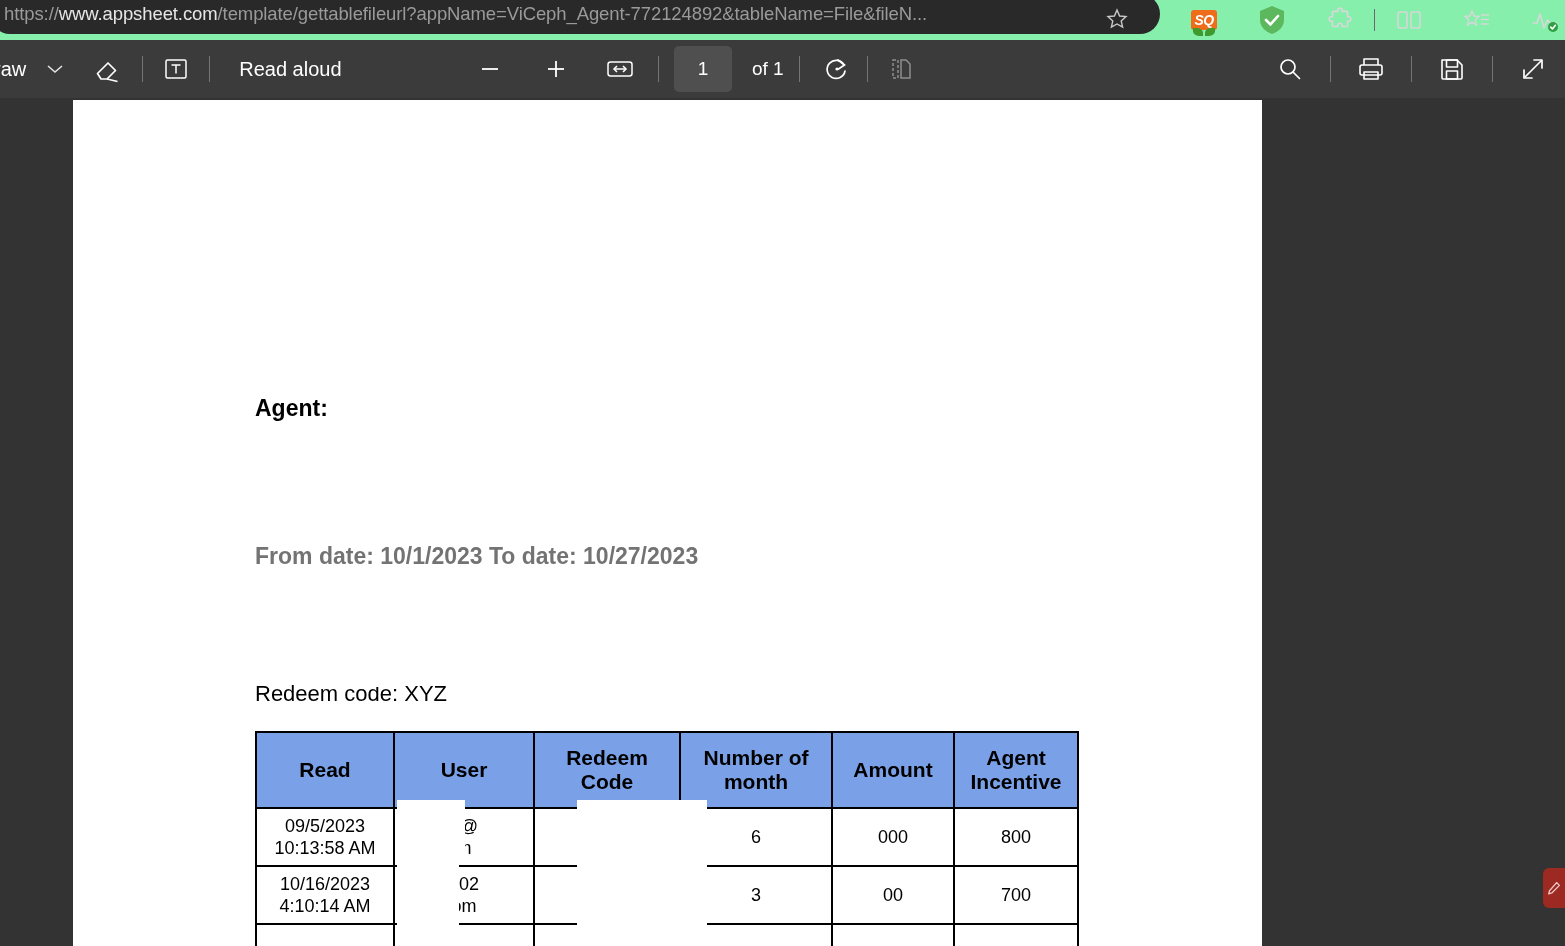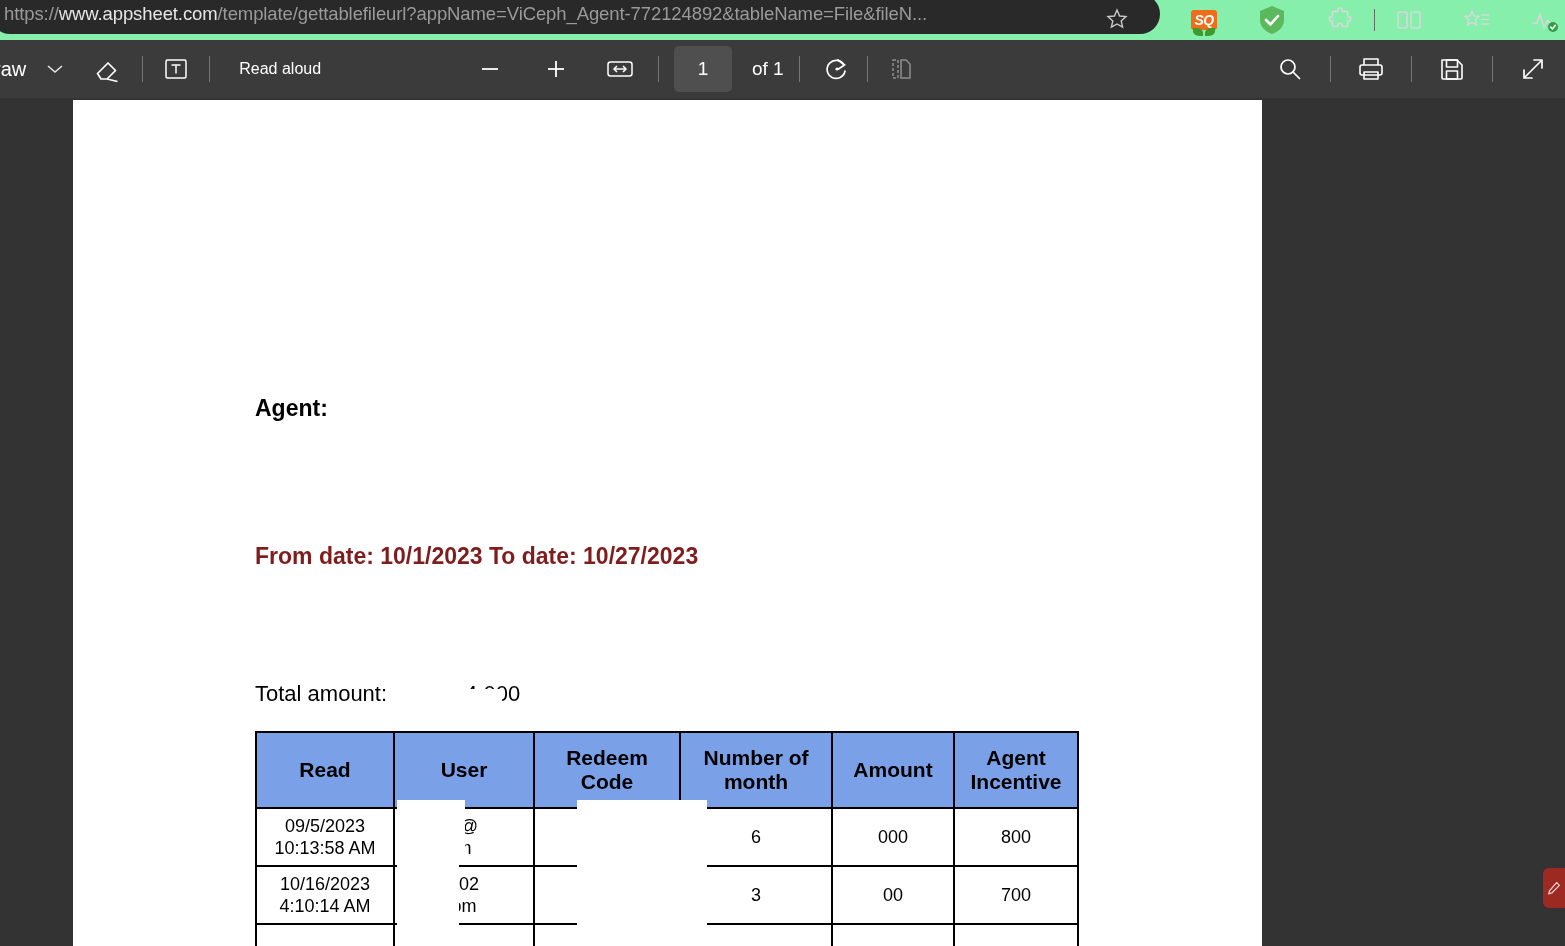--- a/index.html
+++ b/index.html
@@ -146,21 +146,21 @@
     border-radius: 5px;
   }
 
   .vbar {
     width: 1px; height: 26px;
     background: #757575;
     margin: 0 9px;
   }
 
   .read-aloud {
-    font-size: 16px;
+    font-size: 20px;
     color: #ffffff;
     margin-left: 20px;
     white-space: nowrap;
   }
 
   .tb-center {
     position: absolute;
     left: 466px; top: 0;
     height: 58px;
     display: flex;
@@ -237,21 +237,21 @@
     display: inline-block;
     min-width: 40px;
   }
 
   .dates-line {
     position: absolute;
     left: 182px;
     top: 443px;
     font-size: 23px;
     font-weight: bold;
-    color: #7f1d1d;
+    color: #737373;
     white-space: nowrap;
   }
 
   .summary {
     position: absolute;
     left: 182px;
     top: 529px;
     font-size: 22px;
     color: #000000;
     line-height: 26px;
@@ -519,20 +519,21 @@
 
   <div class="viewer">
     <div class="page">
 
 
       <div class="agent-line"><span>Agent:</span><span class="agent-value"></span></div>
 
       <div class="dates-line">From date: 10/1/2023 To date: 10/27/2023</div>
 
       <div class="summary">
+        <span class="srow"><span class="sum-label">Redeem code: </span><span>XYZ</span></span>
         <span class="srow"><span class="sum-label">Total amount:</span><span class="sum-val-amt">4,000</span></span>
         <span class="srow"><span class="sum-label">Total payment to agent:</span><span class="sum-val-pay">,400</span></span>
       </div>
 
       <table class="report">
         <colgroup>
           <col class="col-date">
             <col class="col-user">
             <col class="col-code">
           <col class="col-mon">

